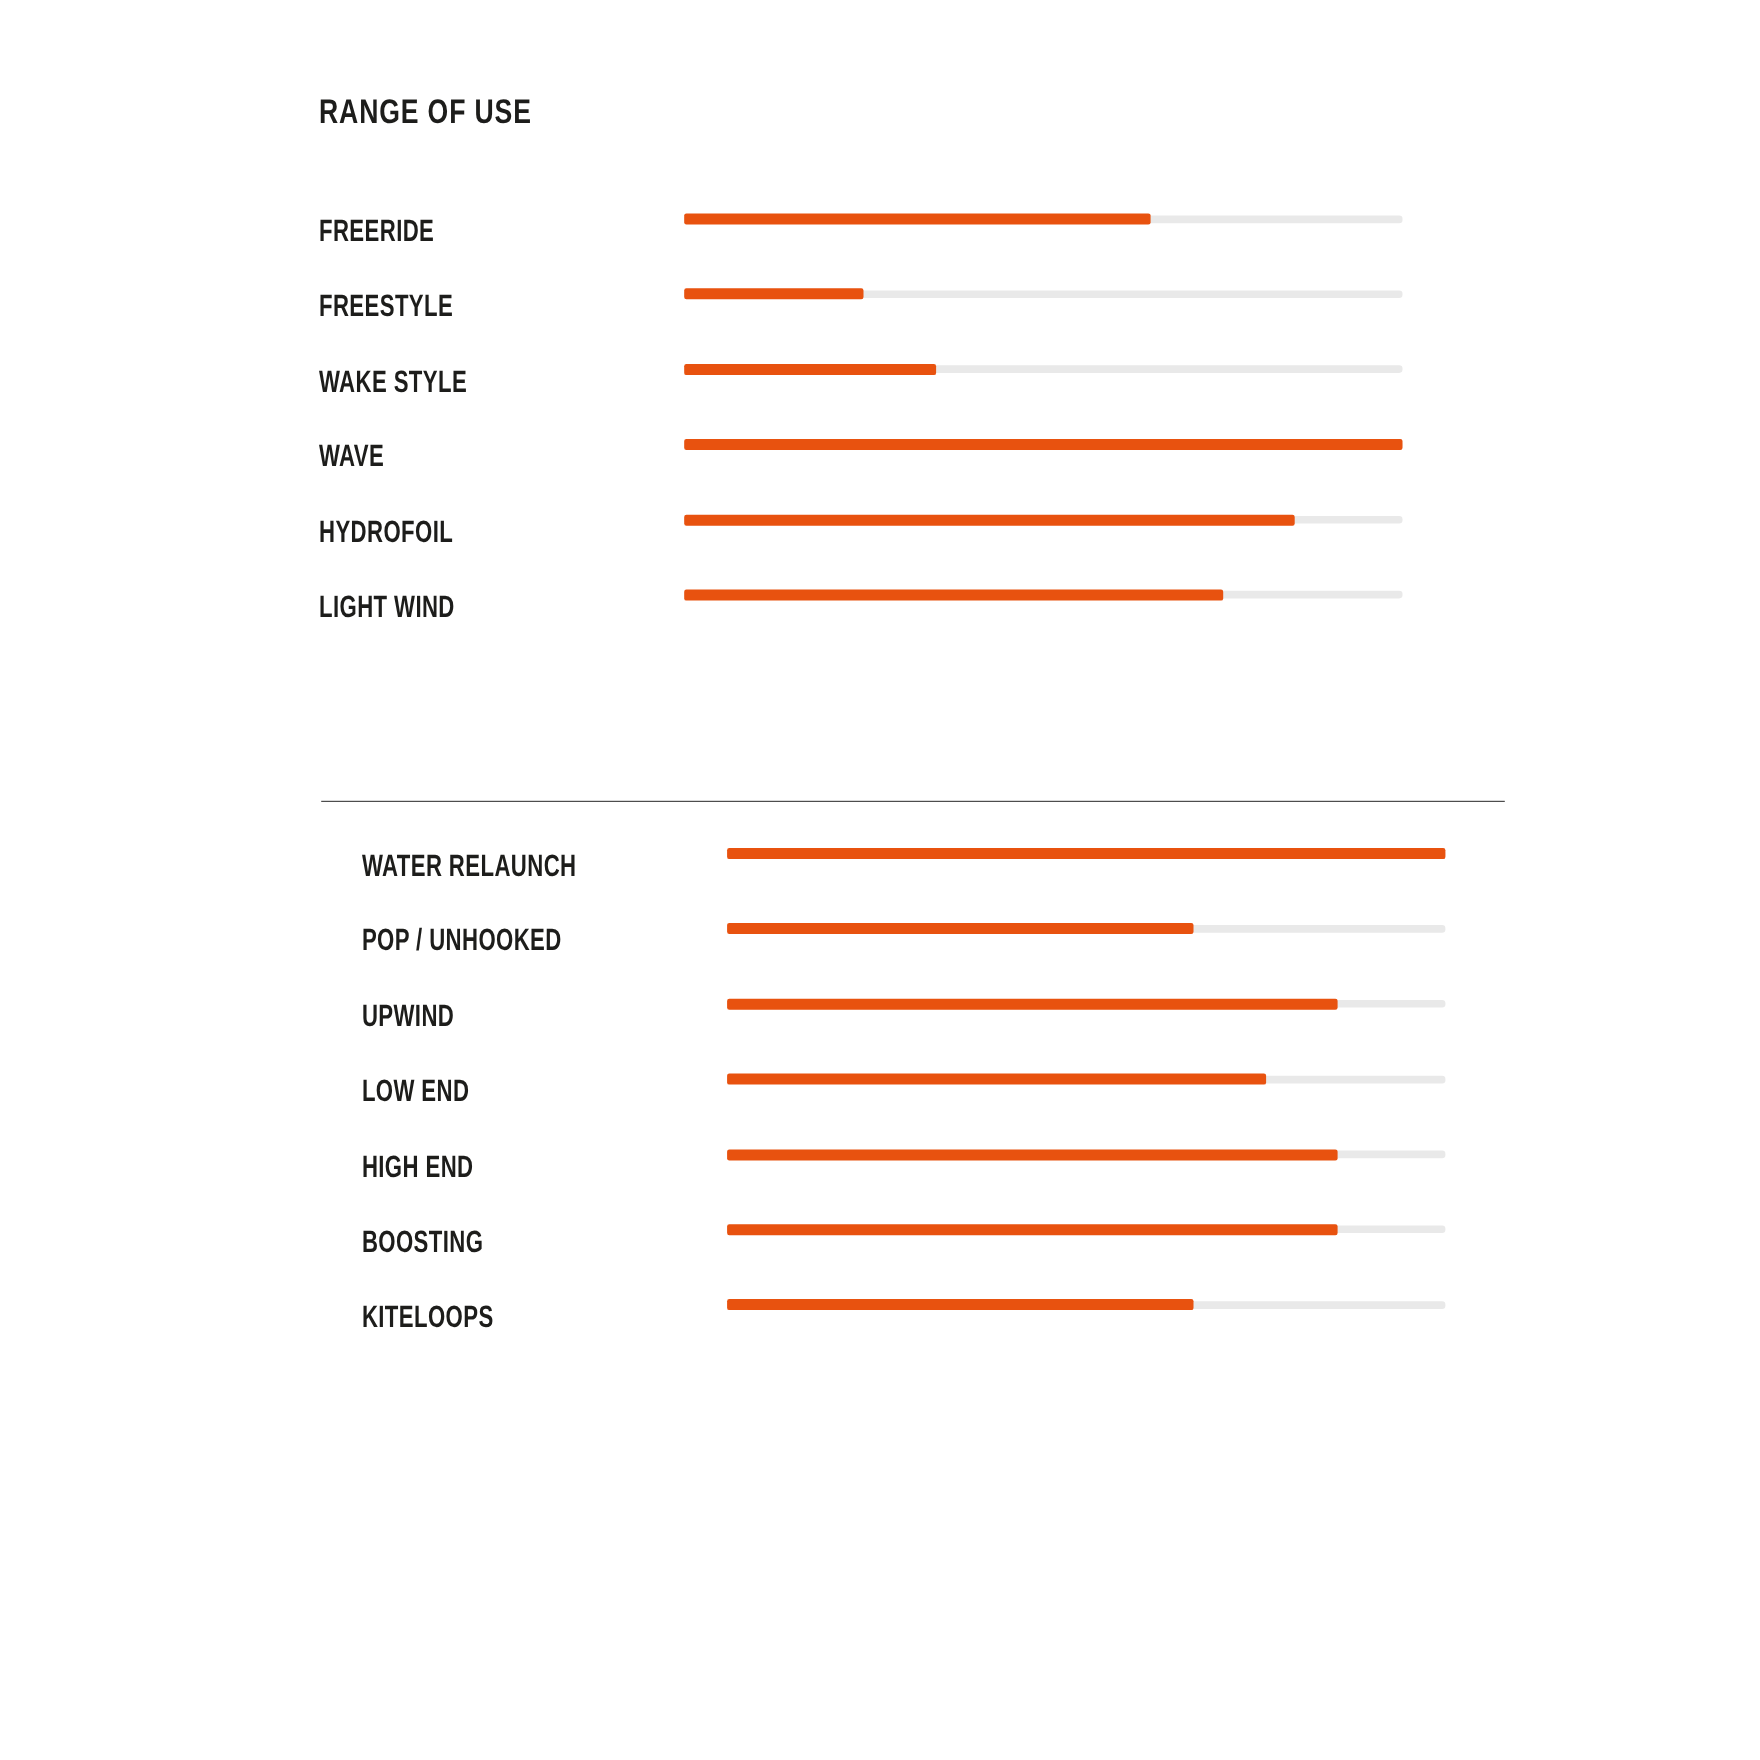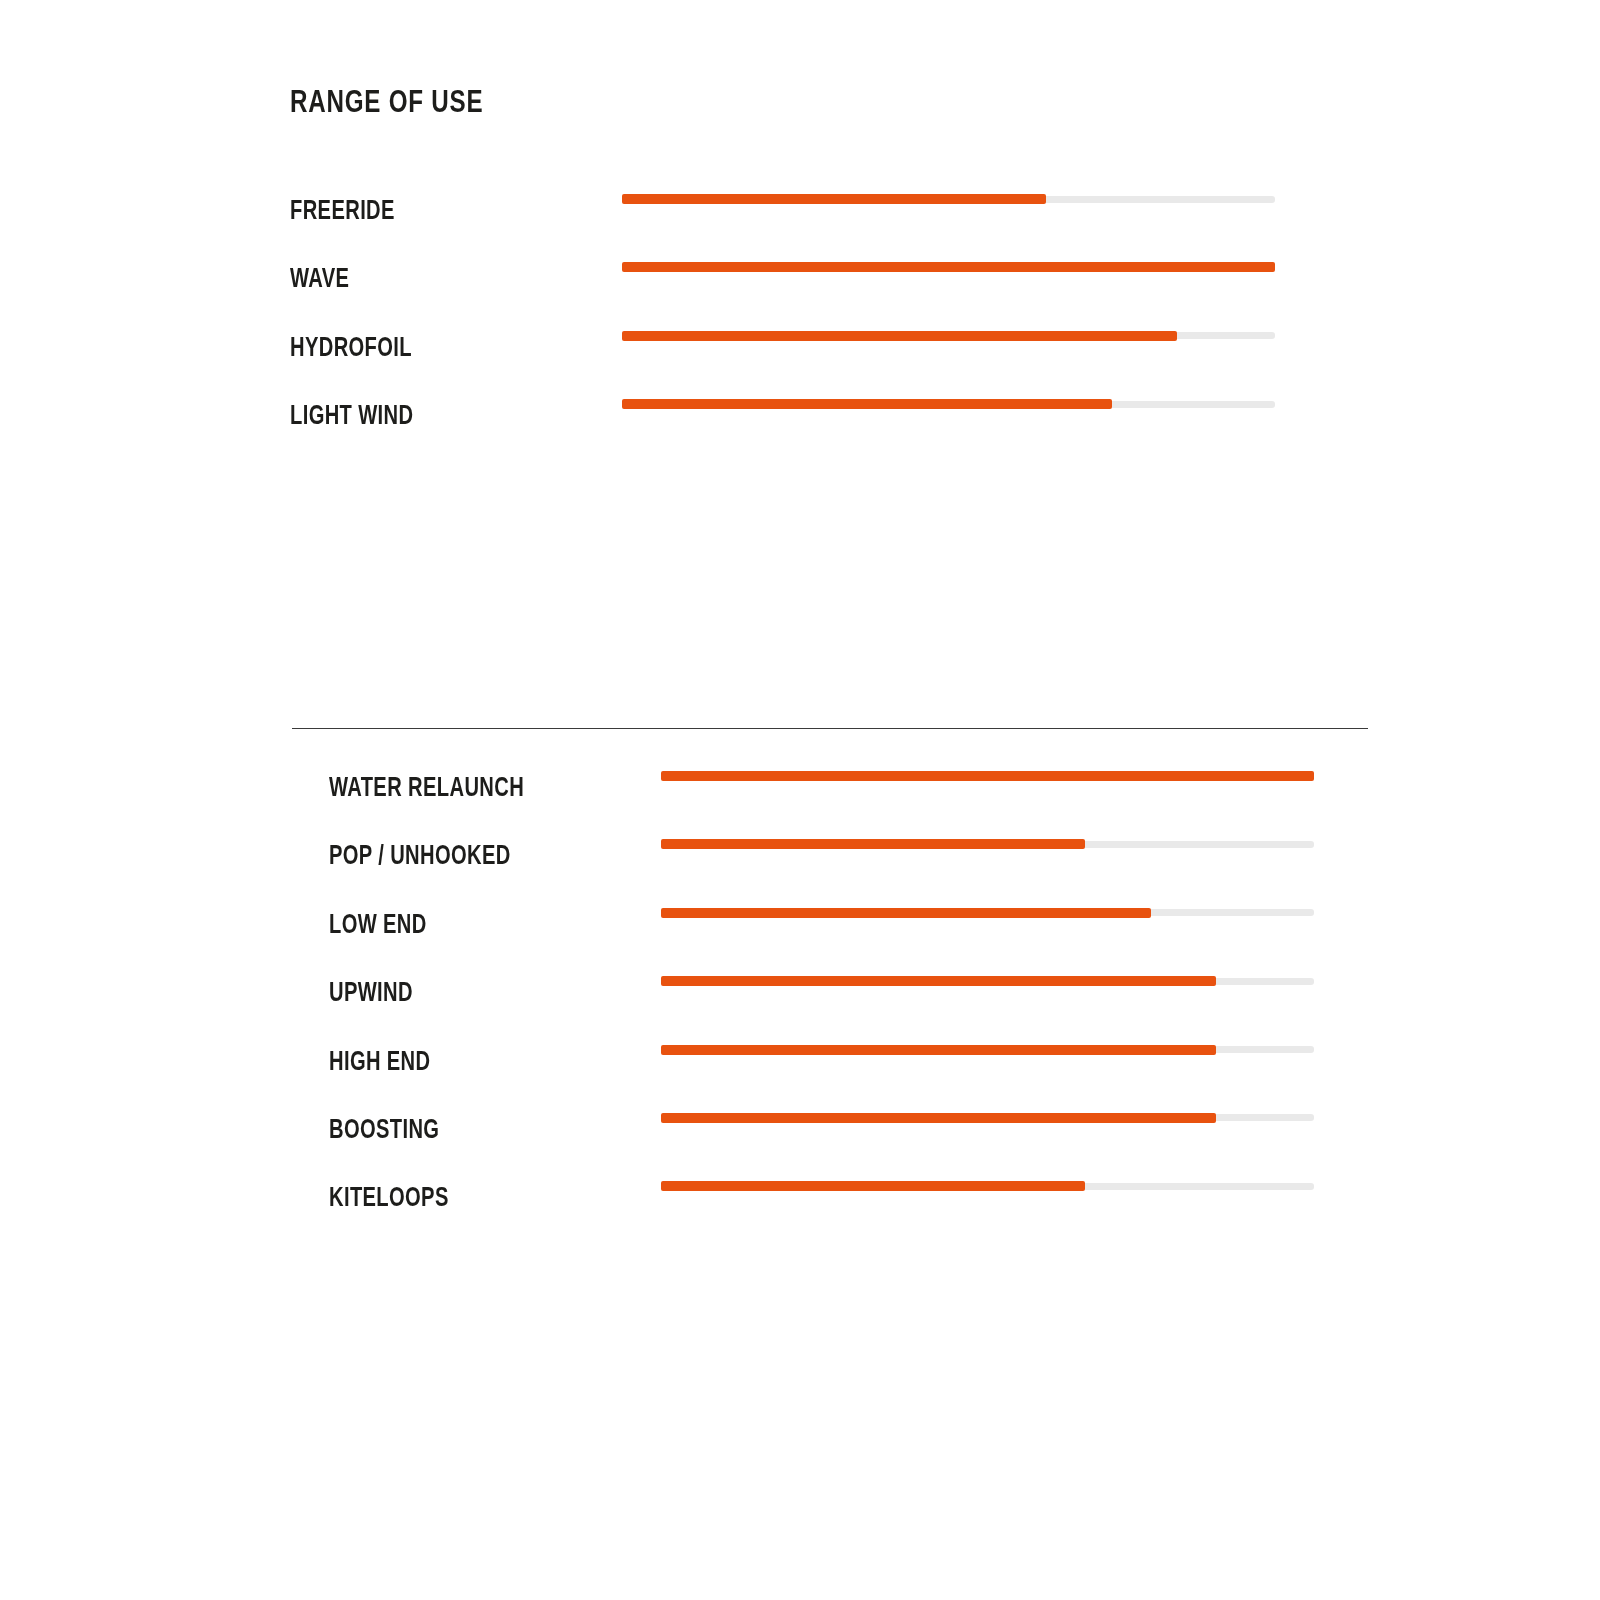--- a/index.html
+++ b/index.html
@@ -88,20 +88,34 @@
 
   <div class="section section-disciplines">
       <div class="row">
         <div class="row-label">FREERIDE</div>
         <div class="bar">
           <div class="bar-track"></div>
           <div class="bar-fill" style="width: 65%;"></div>
         </div>
       </div>
       <div class="row">
+        <div class="row-label">FREESTYLE</div>
+        <div class="bar">
+          <div class="bar-track"></div>
+          <div class="bar-fill" style="width: 25%;"></div>
+        </div>
+      </div>
+      <div class="row">
+        <div class="row-label">WAKE STYLE</div>
+        <div class="bar">
+          <div class="bar-track"></div>
+          <div class="bar-fill" style="width: 35%;"></div>
+        </div>
+      </div>
+      <div class="row">
         <div class="row-label">WAVE</div>
         <div class="bar">
           <div class="bar-track"></div>
           <div class="bar-fill" style="width: 100%;"></div>
         </div>
       </div>
       <div class="row">
         <div class="row-label">HYDROFOIL</div>
         <div class="bar">
           <div class="bar-track"></div>
@@ -128,31 +142,31 @@
         </div>
       </div>
       <div class="row">
         <div class="row-label">POP / UNHOOKED</div>
         <div class="bar">
           <div class="bar-track"></div>
           <div class="bar-fill" style="width: 65%;"></div>
         </div>
       </div>
       <div class="row">
+        <div class="row-label">UPWIND</div>
+        <div class="bar">
+          <div class="bar-track"></div>
+          <div class="bar-fill" style="width: 85%;"></div>
+        </div>
+      </div>
+      <div class="row">
         <div class="row-label">LOW END</div>
         <div class="bar">
           <div class="bar-track"></div>
           <div class="bar-fill" style="width: 75%;"></div>
-        </div>
-      </div>
-      <div class="row">
-        <div class="row-label">UPWIND</div>
-        <div class="bar">
-          <div class="bar-track"></div>
-          <div class="bar-fill" style="width: 85%;"></div>
         </div>
       </div>
       <div class="row">
         <div class="row-label">HIGH END</div>
         <div class="bar">
           <div class="bar-track"></div>
           <div class="bar-fill" style="width: 85%;"></div>
         </div>
       </div>
       <div class="row">

